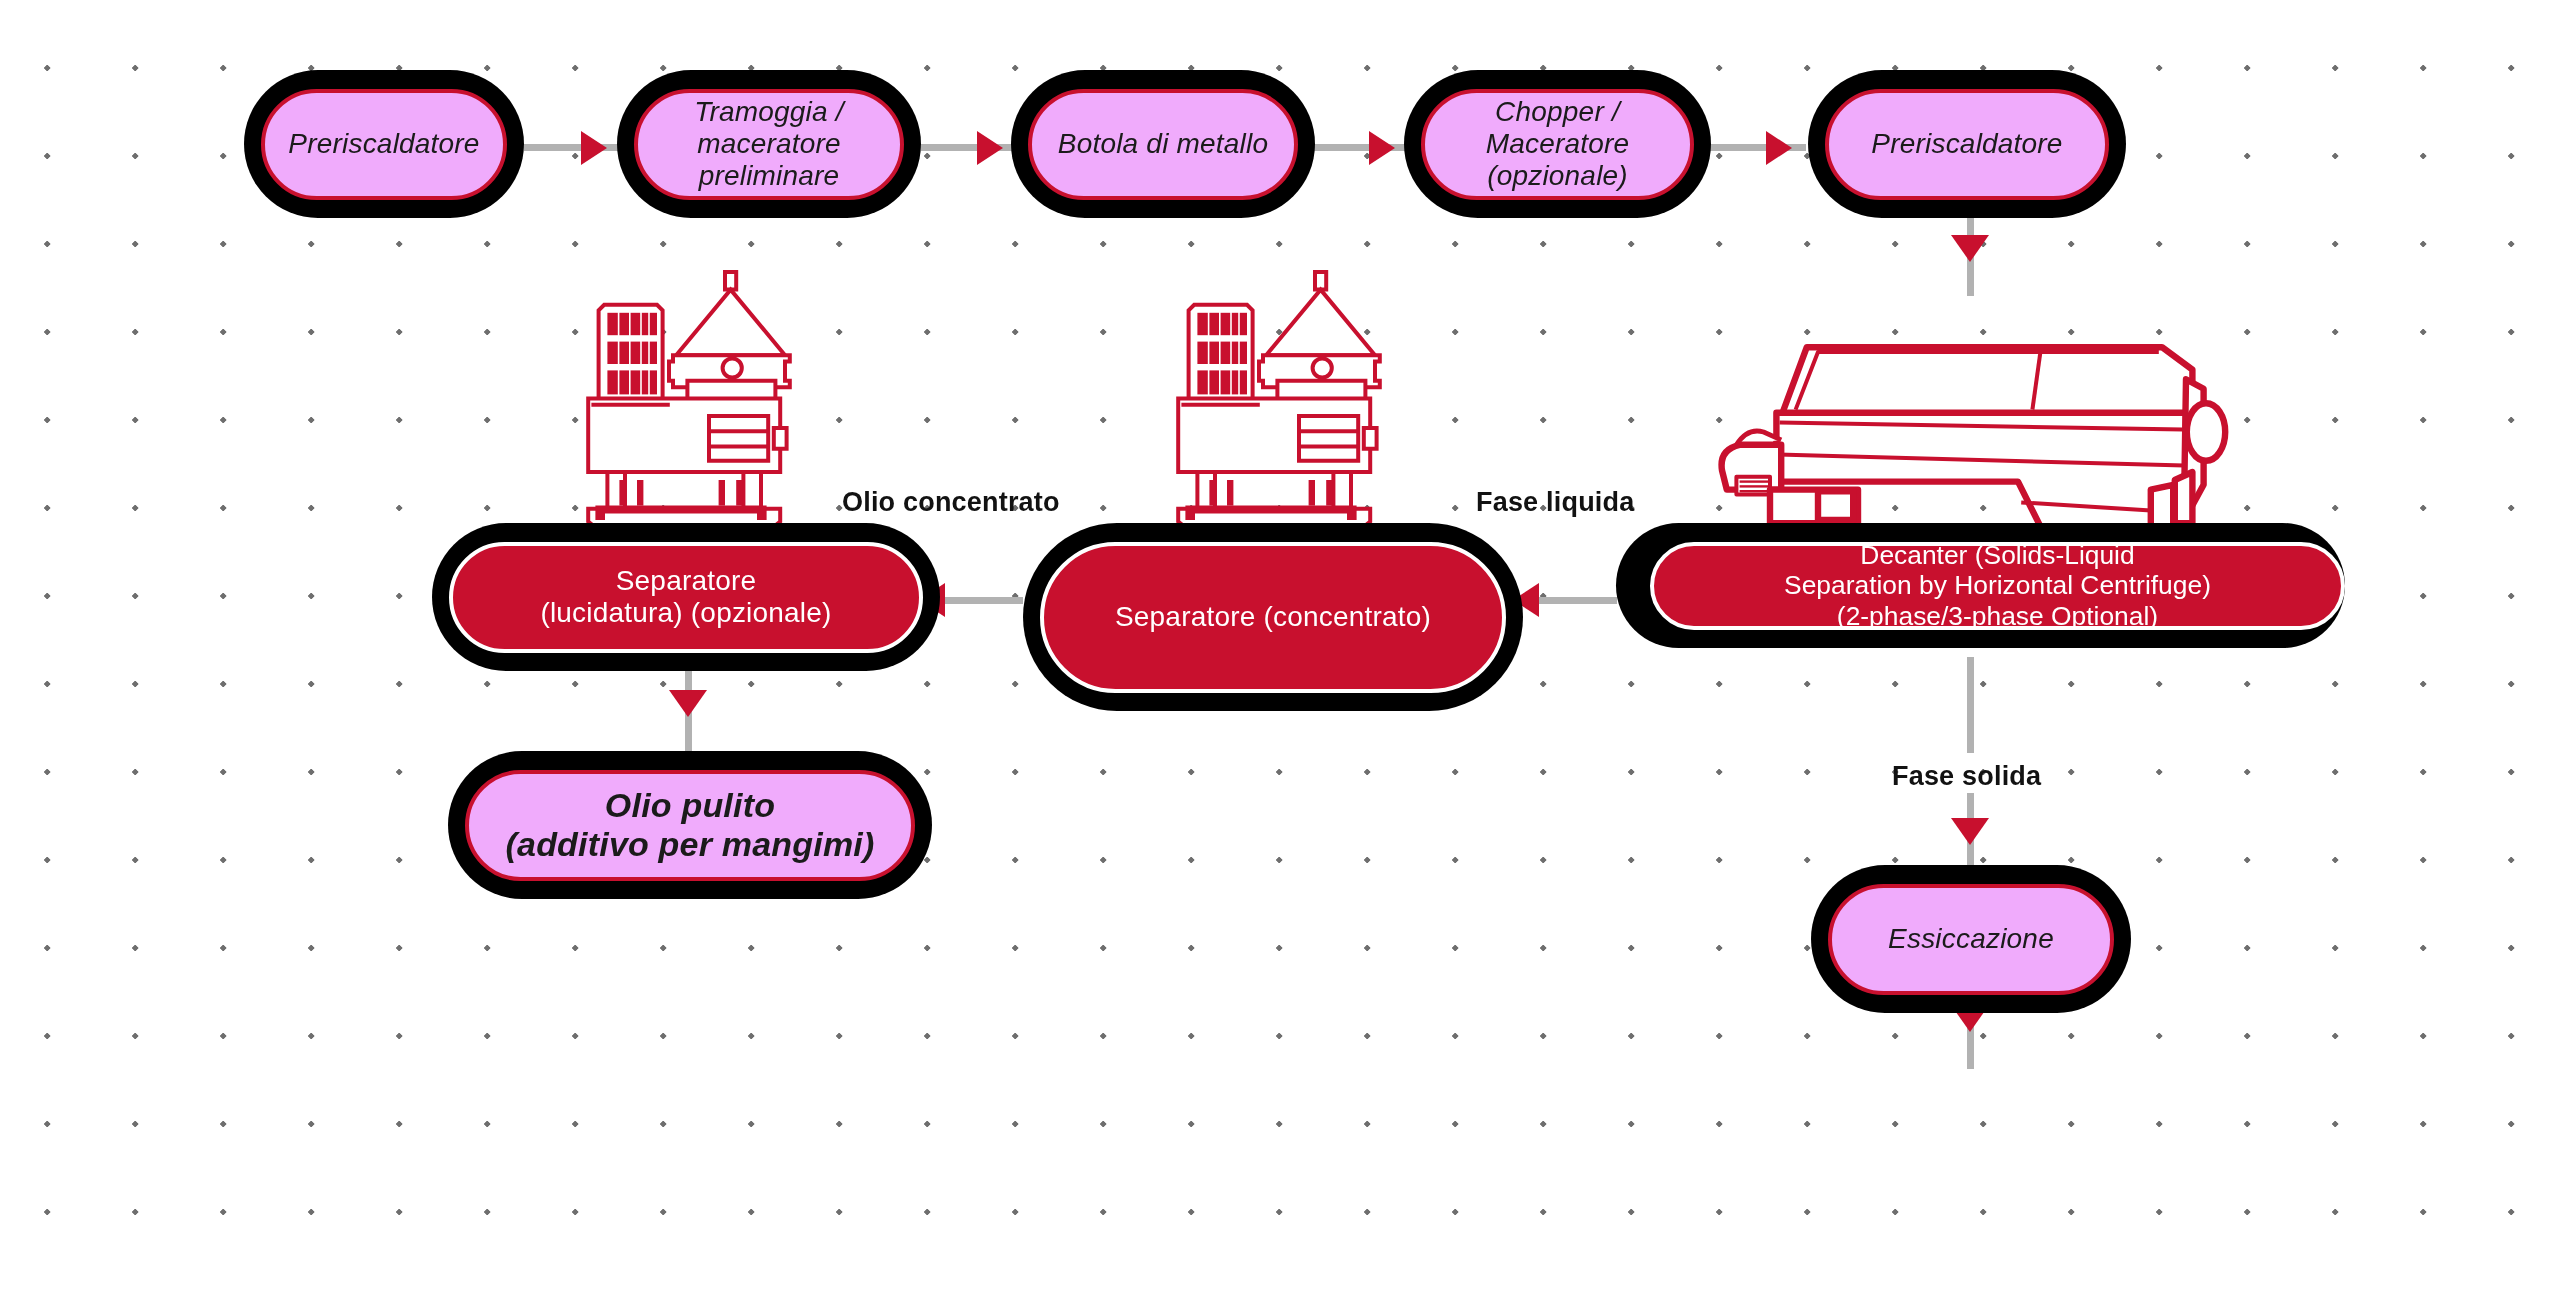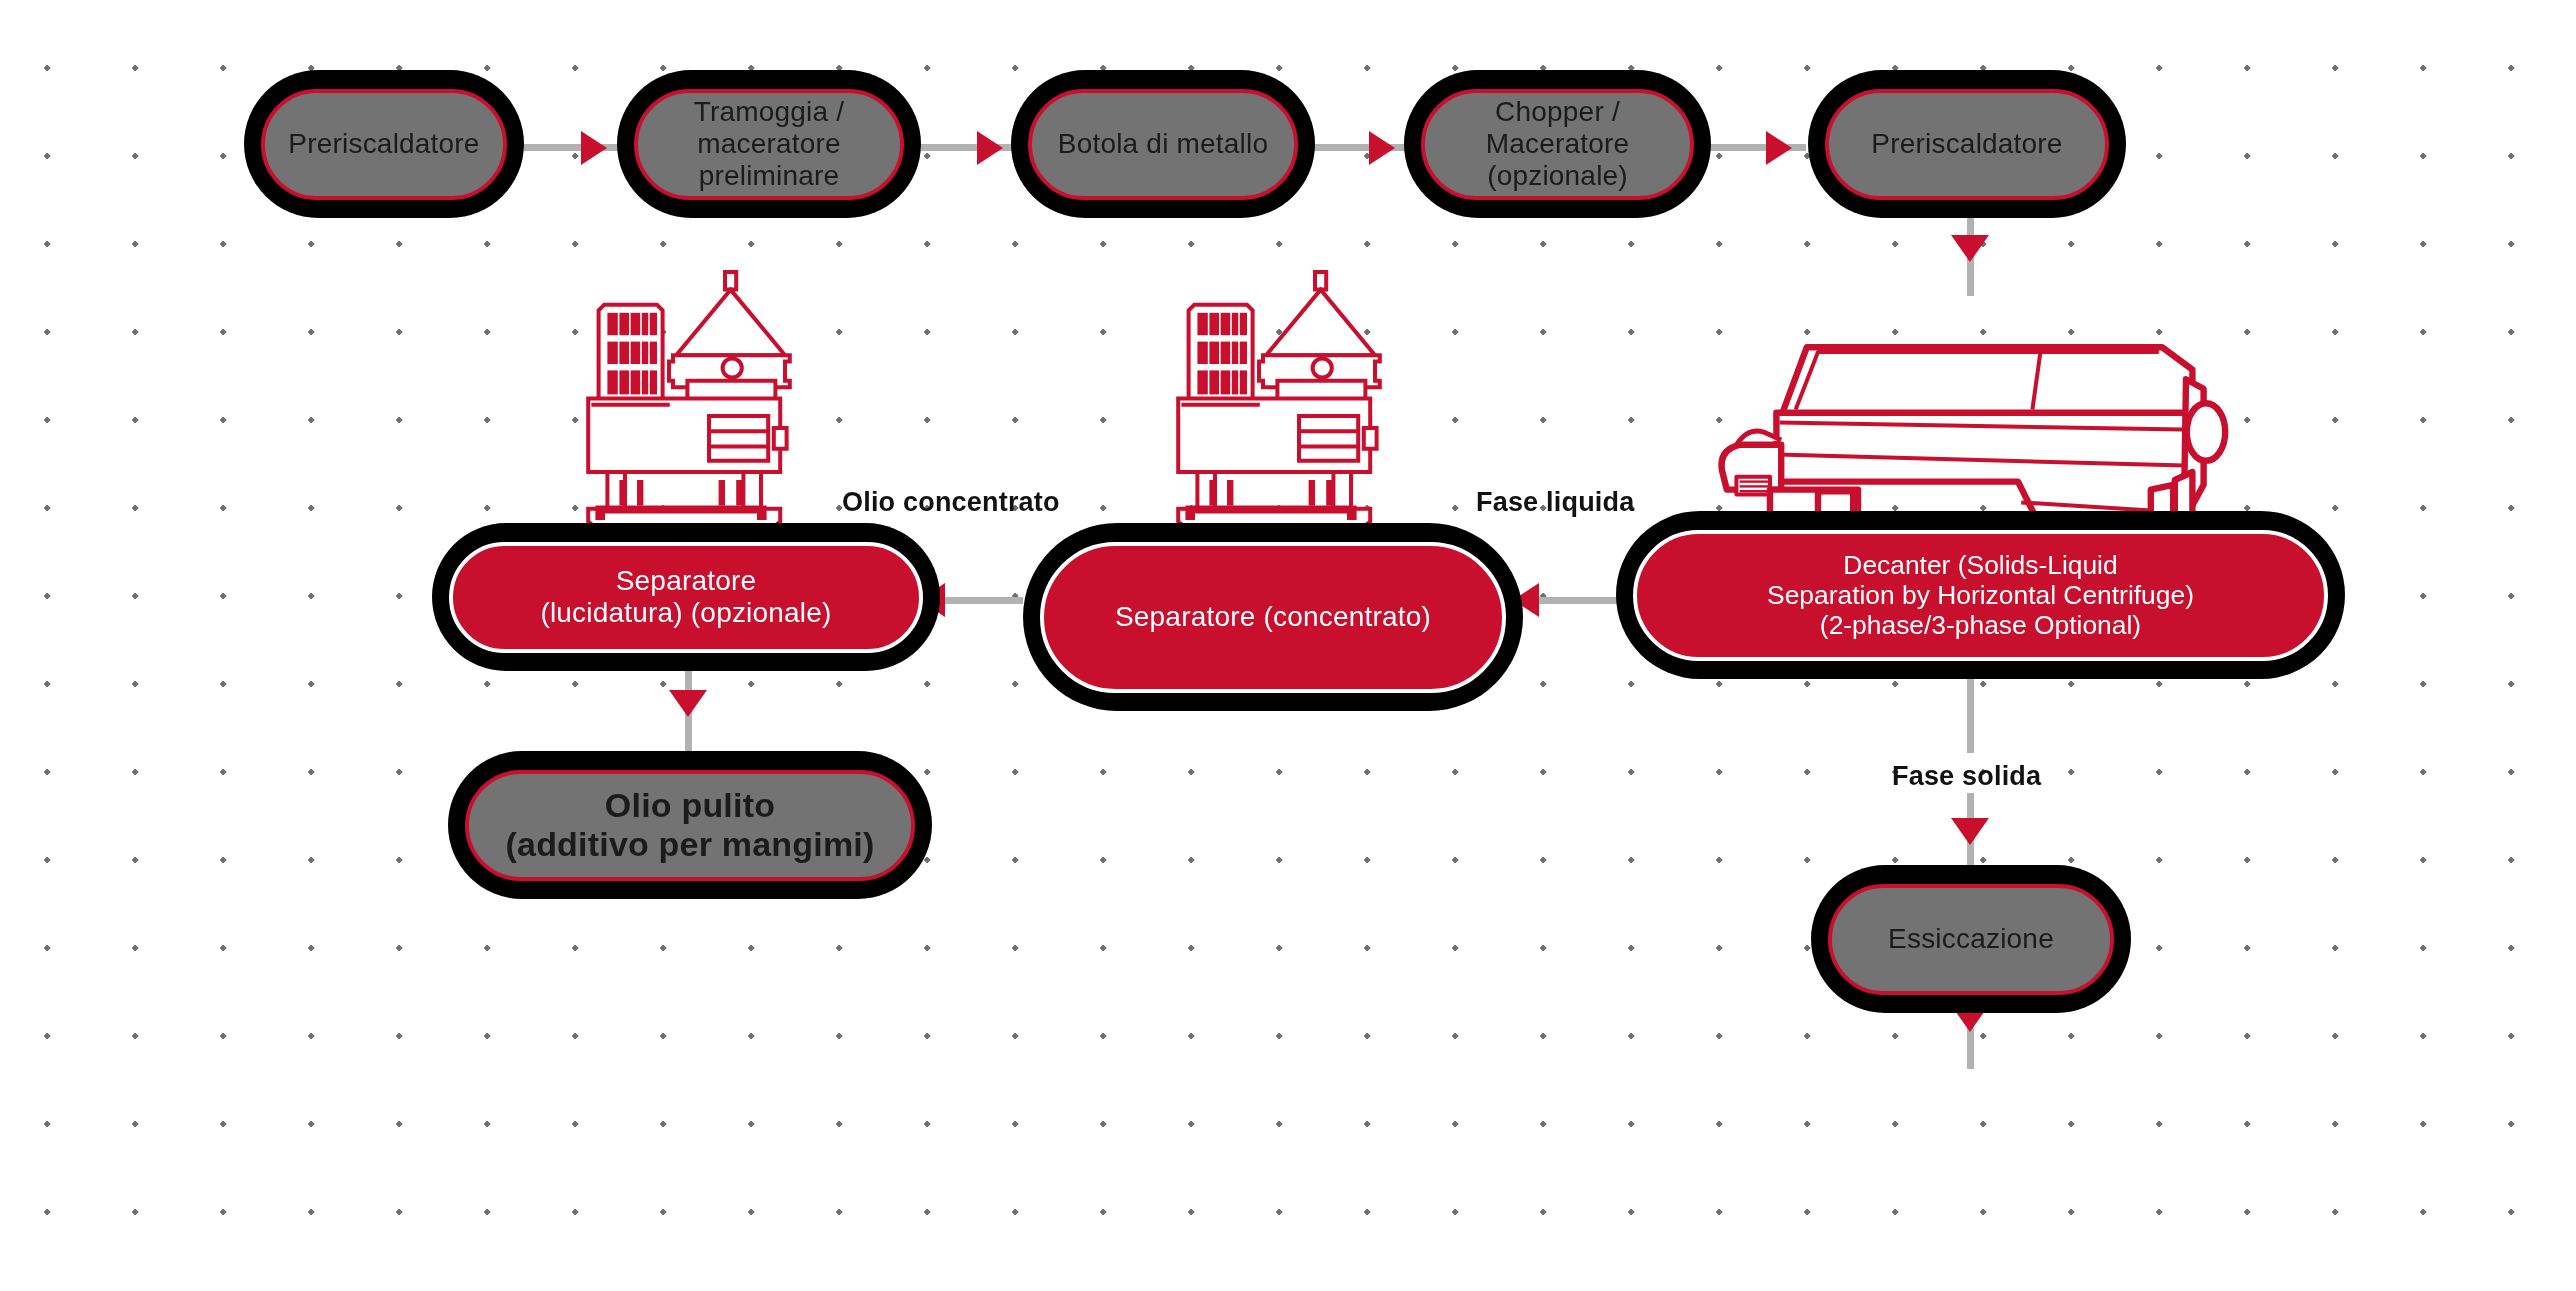--- a/index.html
+++ b/index.html
@@ -32,23 +32,24 @@
     width:calc(100% - 34px);
     height:calc(100% - 37px);
     border-radius:800px;
     display:flex;align-items:center;justify-content:center;
     text-align:center;
     line-height:1.14;
     padding:0 11.2px;
   }
   
   .node.light .inner{
-    background:#737373;
+    background:#f0abfc;
     border:4.8px solid #c8102e;
     color:#1b1b1b;
+    font-style:italic;
   }
   
   .node.filled .inner{
     background:#c8102e;
     border:4.8px solid #ffffff;
     color:#ffffff;
   }
   .node .inner span{display:block;}
 
   .t-reg{font-weight:400;font-size:28px;letter-spacing:0.2px;}
@@ -279,21 +280,21 @@
       </div>
     </div>
   </div>
 
   <div class="node filled" style="left:1023px;top:523px;width:500px;height:188px;">
     <div class="inner">
       <span class="t-reg">Separatore (concentrato)</span>
     </div>
   </div>
 
-  <div class="node filled" style="left:1616px;top:511px;width:729px;height:168px;">
+  <div class="node filled" style="left:1616px;top:523px;width:729px;height:125px;justify-content:flex-end;">
     <div class="inner">
       <div>
         <span class="t-sm">Decanter (Solids-Liquid</span>
         <span class="t-sm">Separation by Horizontal Centrifuge)</span>
         <span class="t-sm">(2-phase/3-phase Optional)</span>
       </div>
     </div>
   </div>
 
   <div class="edge-label" style="left:842px;top:487px;">Olio concentrato</div>

